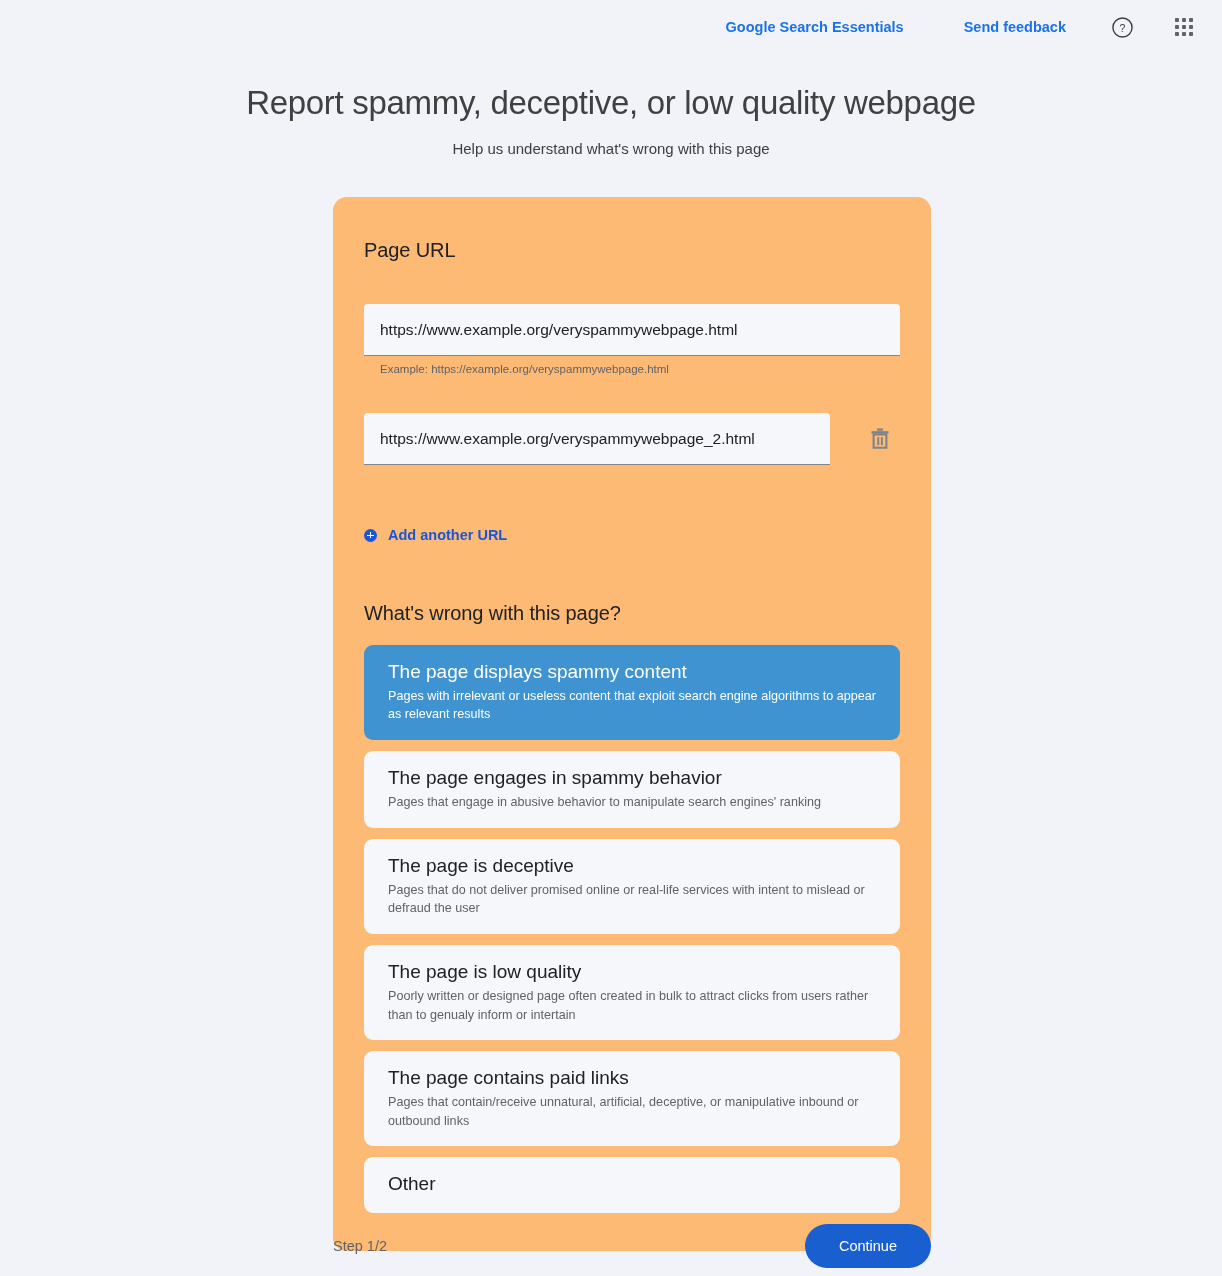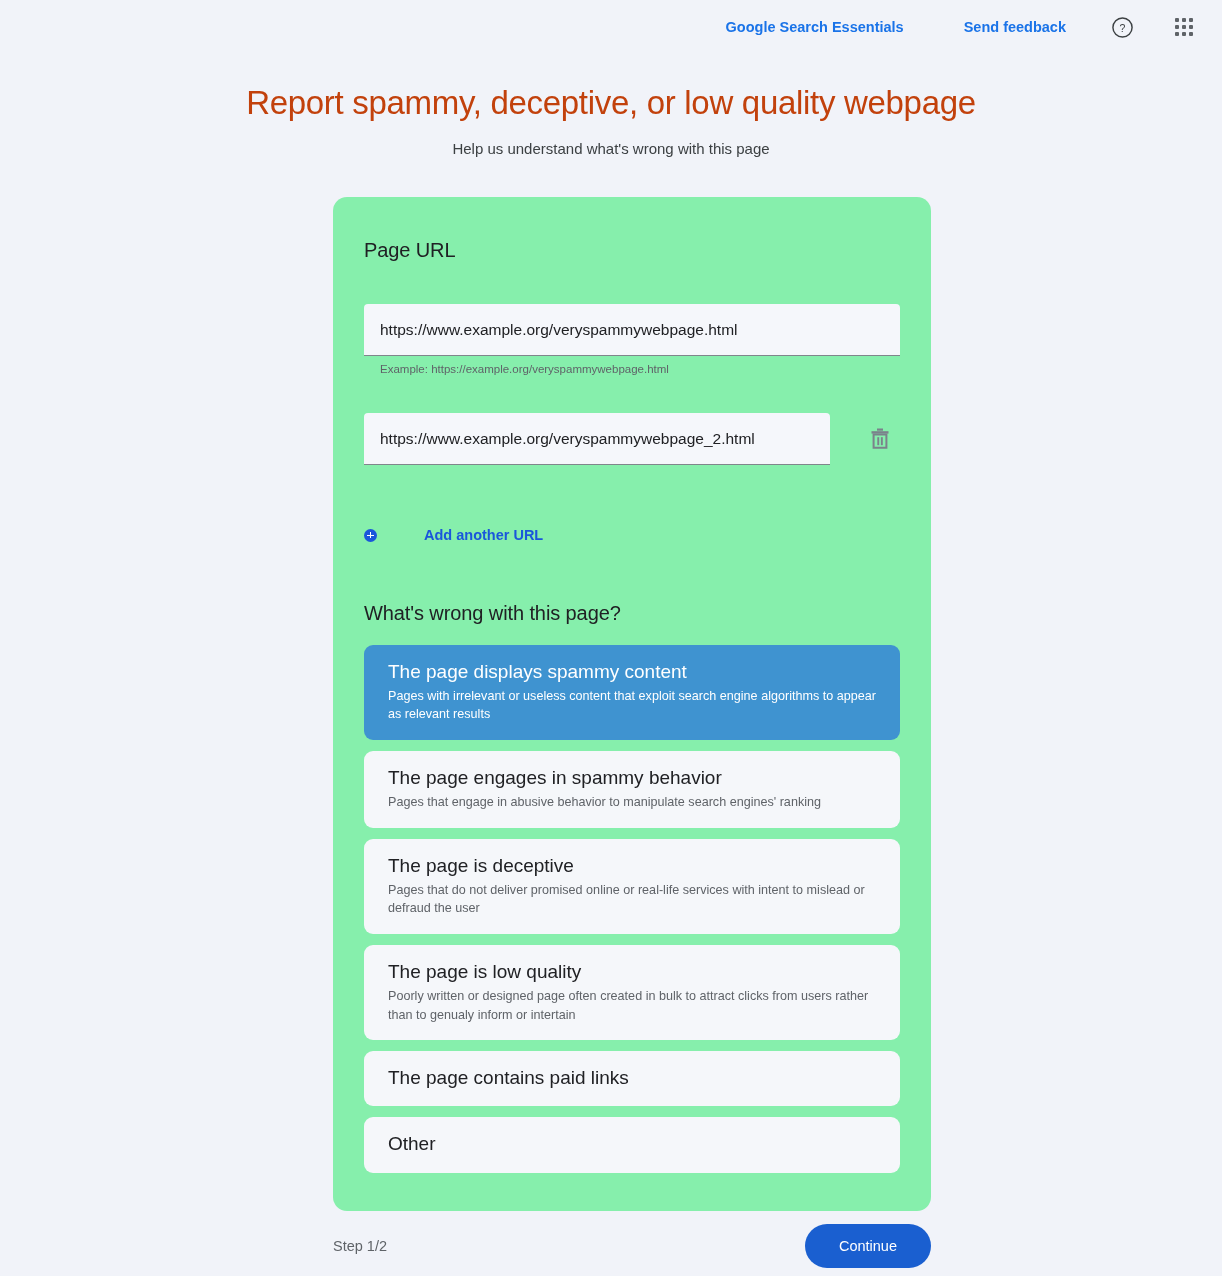--- a/index.html
+++ b/index.html
@@ -83,39 +83,39 @@
     width: 4px; height: 4px;
     background: #5f6368;
     border-radius: 1px;
   }
 
   
   .page-title {
     text-align: center;
     font-size: 33px;
     font-weight: 400;
-    color: #c2410c;
+    color: #404040;
     margin: 30px 0 0 0;
     letter-spacing: -0.3px;
   }
   .page-subtitle {
     text-align: center;
     font-size: 15px;
     color: #3c4043;
     margin: 18px 0 0 0;
     font-weight: 400;
   }
 
   
   .card {
     position: absolute;
     left: 333px;
     top: 197px;
     width: 598px;
-    background: #86efac;
+    background: #fdba74;
     border-radius: 14px;
     padding: 32px 31px 38px 31px;
   }
   .section-title {
     font-size: 20px;
     font-weight: 400;
     color: #202124;
     margin: 10px 0 0 0;
     letter-spacing: -0.1px;
   }
@@ -160,21 +160,20 @@
     padding: 0;
   }
 
   
   .add-url {
     display: inline-flex;
     align-items: center;
     margin-top: 62px;
     cursor: pointer;
     user-select: none;
-    gap: 36px;
   }
   .plus-circle {
     width: 13px; height: 13px;
     border-radius: 50%;
     background: #1a56db;
     position: relative;
     margin-right: 11px;
     flex: none;
   }
   .plus-circle::before,
@@ -339,20 +338,21 @@
     <div class="option">
       <div class="option-title">The page is deceptive</div>
       <div class="option-desc">Pages that do not deliver promised online or real-life services with intent to mislead or defraud the user</div>
     </div>
     <div class="option">
       <div class="option-title">The page is low quality</div>
       <div class="option-desc">Poorly written or designed page often created in bulk to attract clicks from users rather than to genualy inform or intertain</div>
     </div>
     <div class="option">
       <div class="option-title">The page contains paid links</div>
+      <div class="option-desc">Pages that contain/receive unnatural, artificial, deceptive, or manipulative inbound or outbound links</div>
     </div>
     <div class="option">
       <div class="option-title">Other</div>
     </div>
   </div>
 
 </div>
 
 <div class="footer">
   <div class="step-label">Step 1/2</div>

